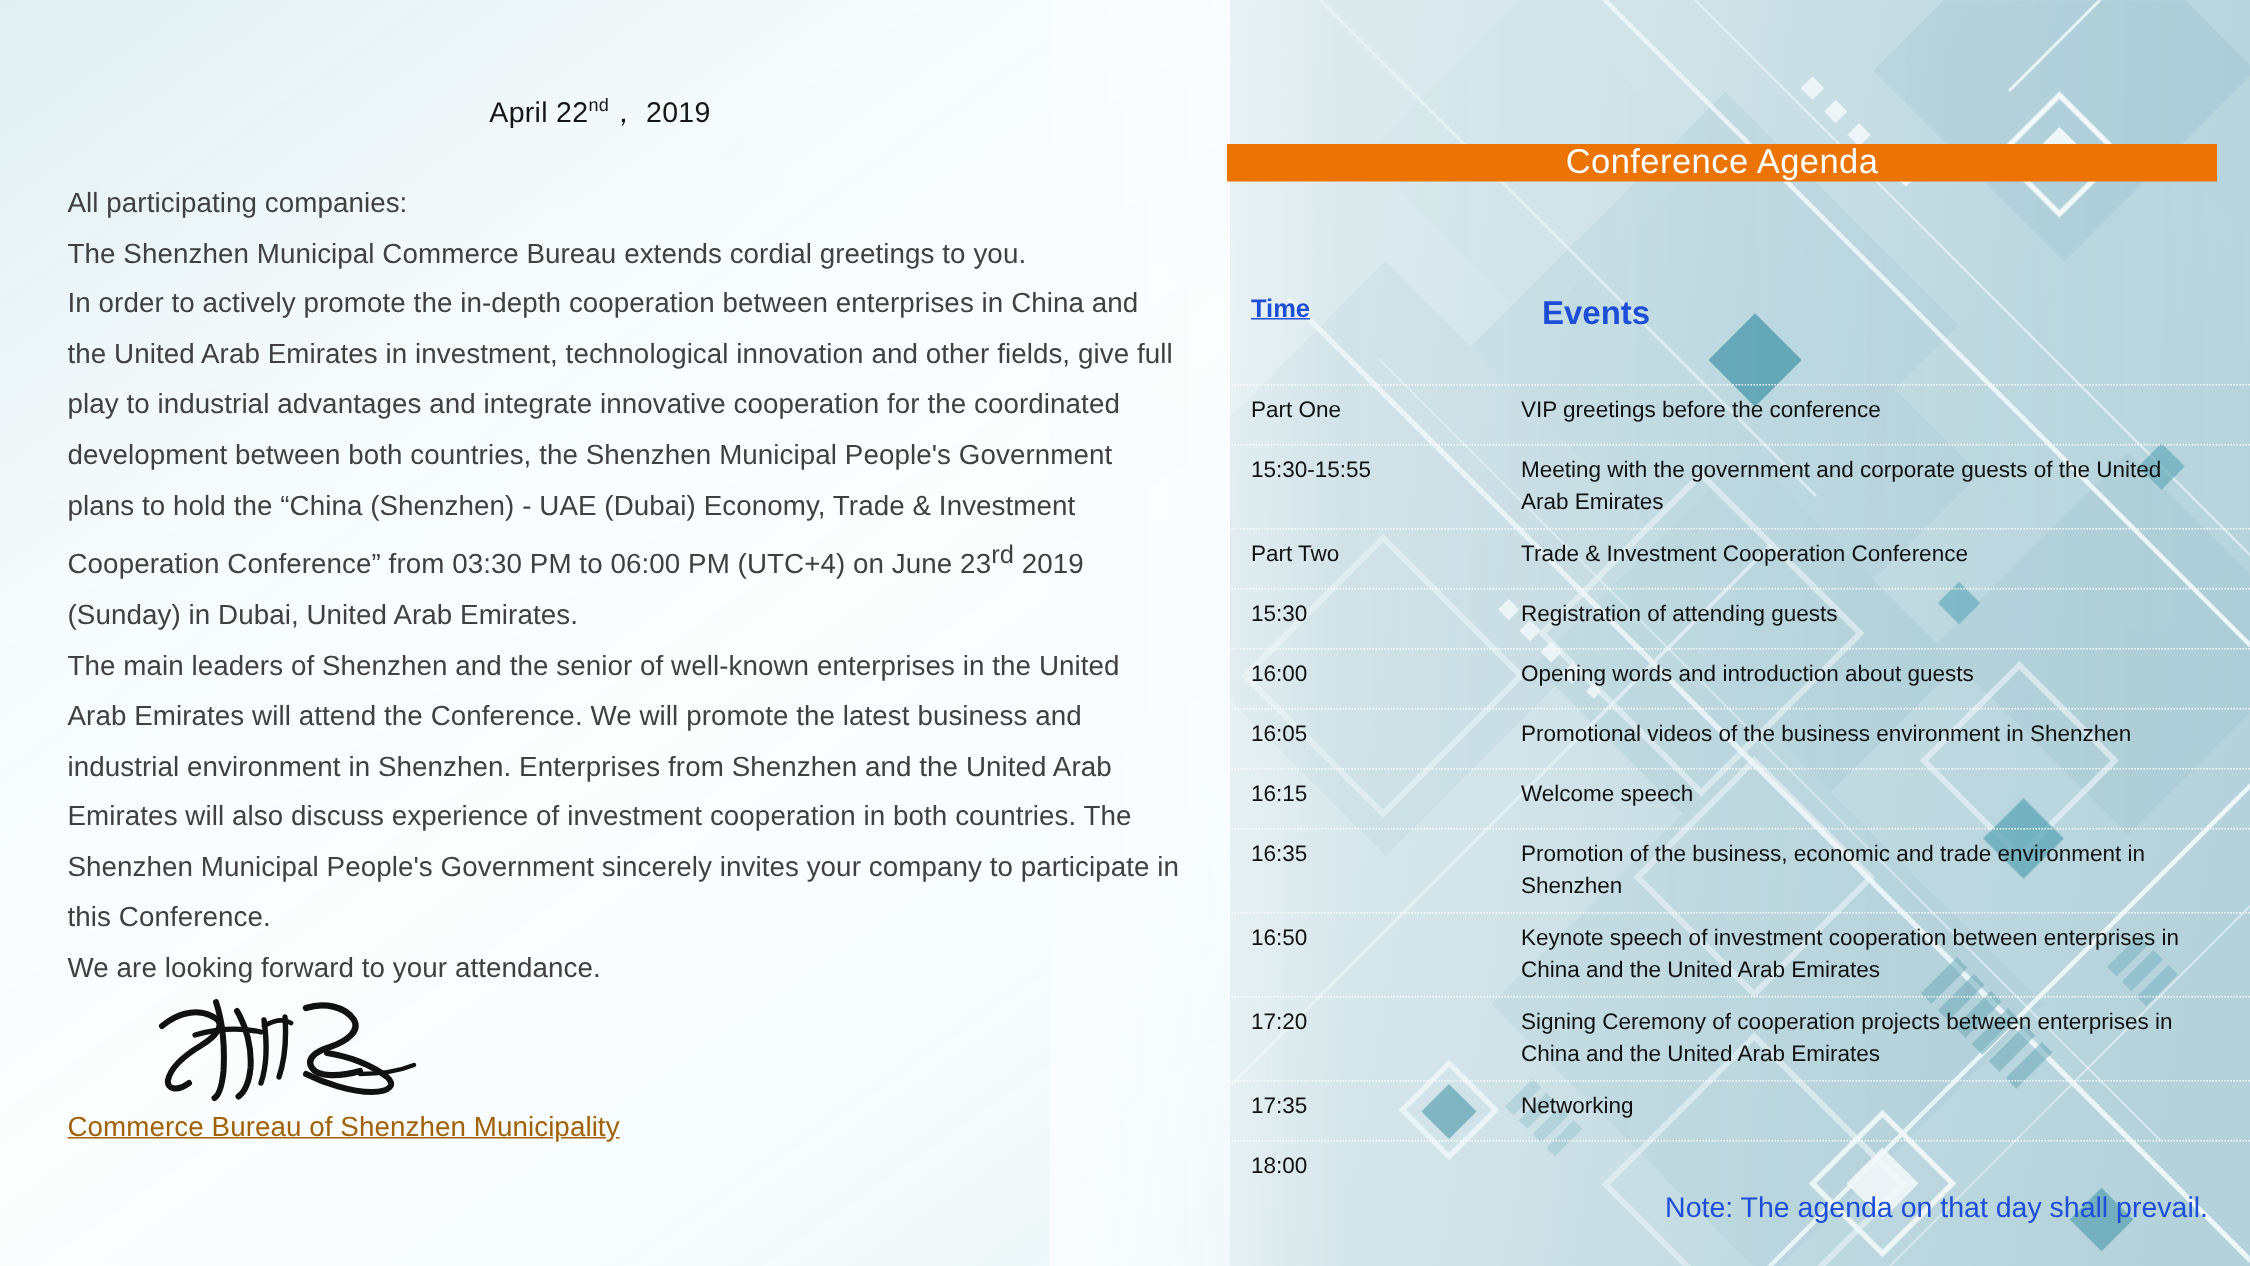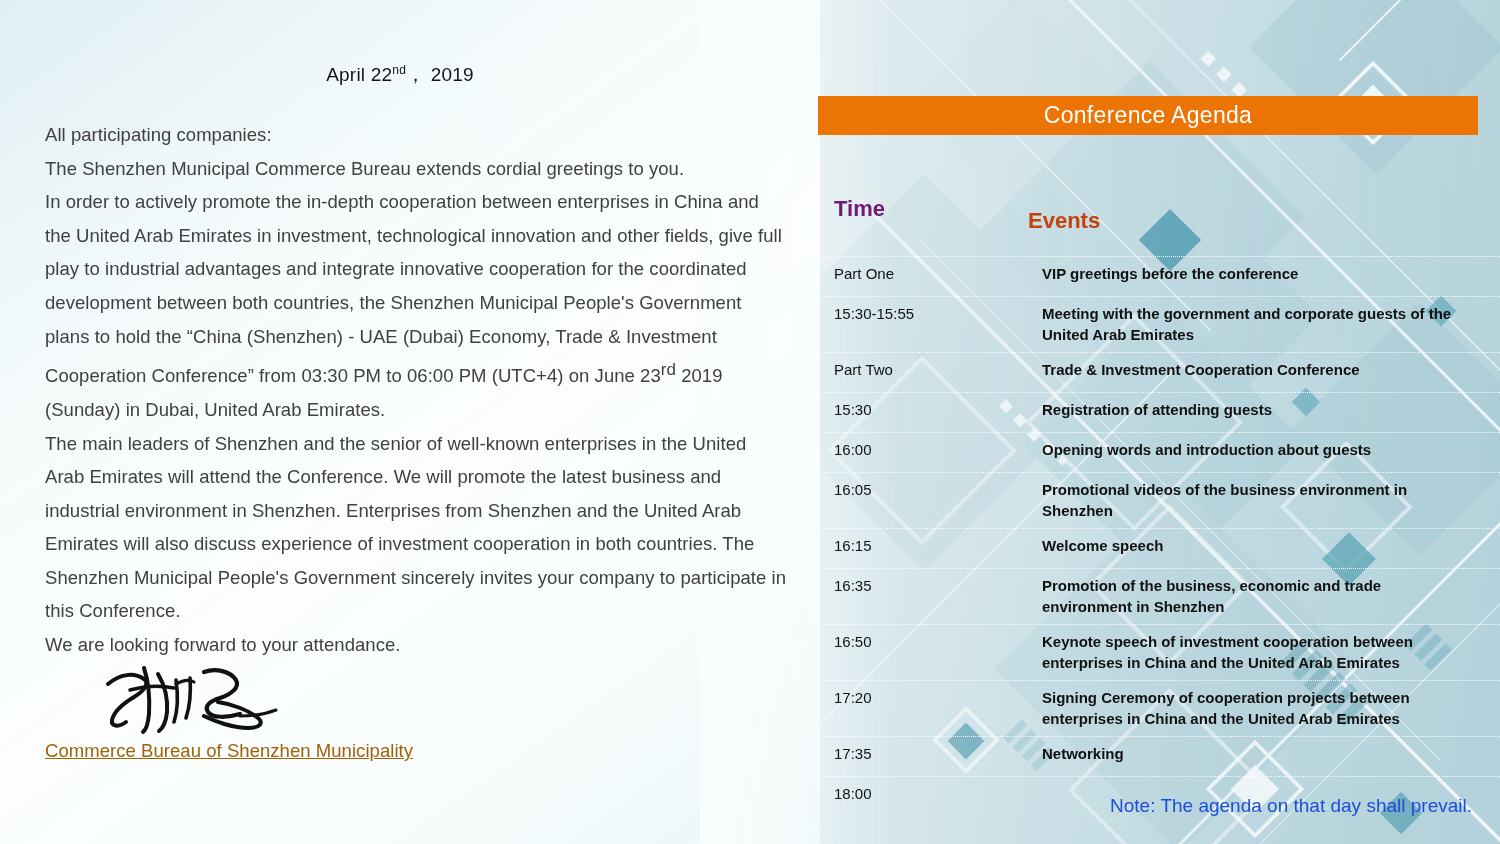--- a/index.html
+++ b/index.html
@@ -115,87 +115,86 @@
     left: 818px;
     top: 0;
     width: 682px;
     height: 844px;
   }
   .agenda-banner {
     position: absolute;
     left: 0;
     top: 96px;
     width: 660px;
-    height: 39px;
+    height: 25px;
     background: #ec7405;
     display: flex;
-    align-items: center;
+    align-items: flex-end;
     justify-content: center;
   }
   .agenda-banner-text {
     color: #ffffff;
     font-size: 23px;
     letter-spacing: 0.3px;
   }
 
   .agenda-head {
     position: absolute;
     top: 196px;
     left: 0;
     width: 660px;
     height: 32px;
   }
   .agenda-head .col-time {
     position: absolute;
     left: 16px;
     top: 0;
+    font-size: 17px;
+    font-weight: bold;
+    color: #1d4ed8;
+    text-decoration: underline;
+  }
+  .agenda-head .col-events {
+    position: absolute;
+    left: 210px;
+    top: 0;
     font-size: 22px;
     font-weight: bold;
-    color: #701a75;
-  }
-  .agenda-head .col-events {
-    position: absolute;
-    left: 210px;
-    top: 12px;
-    font-size: 22px;
-    font-weight: bold;
-    color: #c2410c;
+    color: #1d4ed8;
   }
 
   .agenda-table {
     position: absolute;
     top: 256px;
     left: 0;
     width: 682px;
   }
   .row {
     position: relative;
     display: flex;
     align-items: flex-start;
     border-top: 1px dotted rgba(255,255,255,0.92);
     padding: 7px 0 7px 0;
     min-height: 25px;
-    gap: 28px;
   }
   .row:last-child { border-bottom: 1px dotted rgba(255,255,255,0.92); flex-direction: column; }
   .cell-time {
     flex: 0 0 196px;
     padding-left: 16px;
     font-size: 15px;
     color: #111;
     line-height: 20.5px;
     box-sizing: border-box;
   }
   .cell-event {
     flex: 1 1 auto;
     padding-right: 44px;
     font-size: 15px;
     color: #111;
     line-height: 20.5px;
-    font-weight: bold;
   }
 
   .agenda-note {
     position: absolute;
     top: 795px;
     left: 0;
     width: 660px;
     text-align: right;
     padding-right: 6px;
     box-sizing: border-box;

